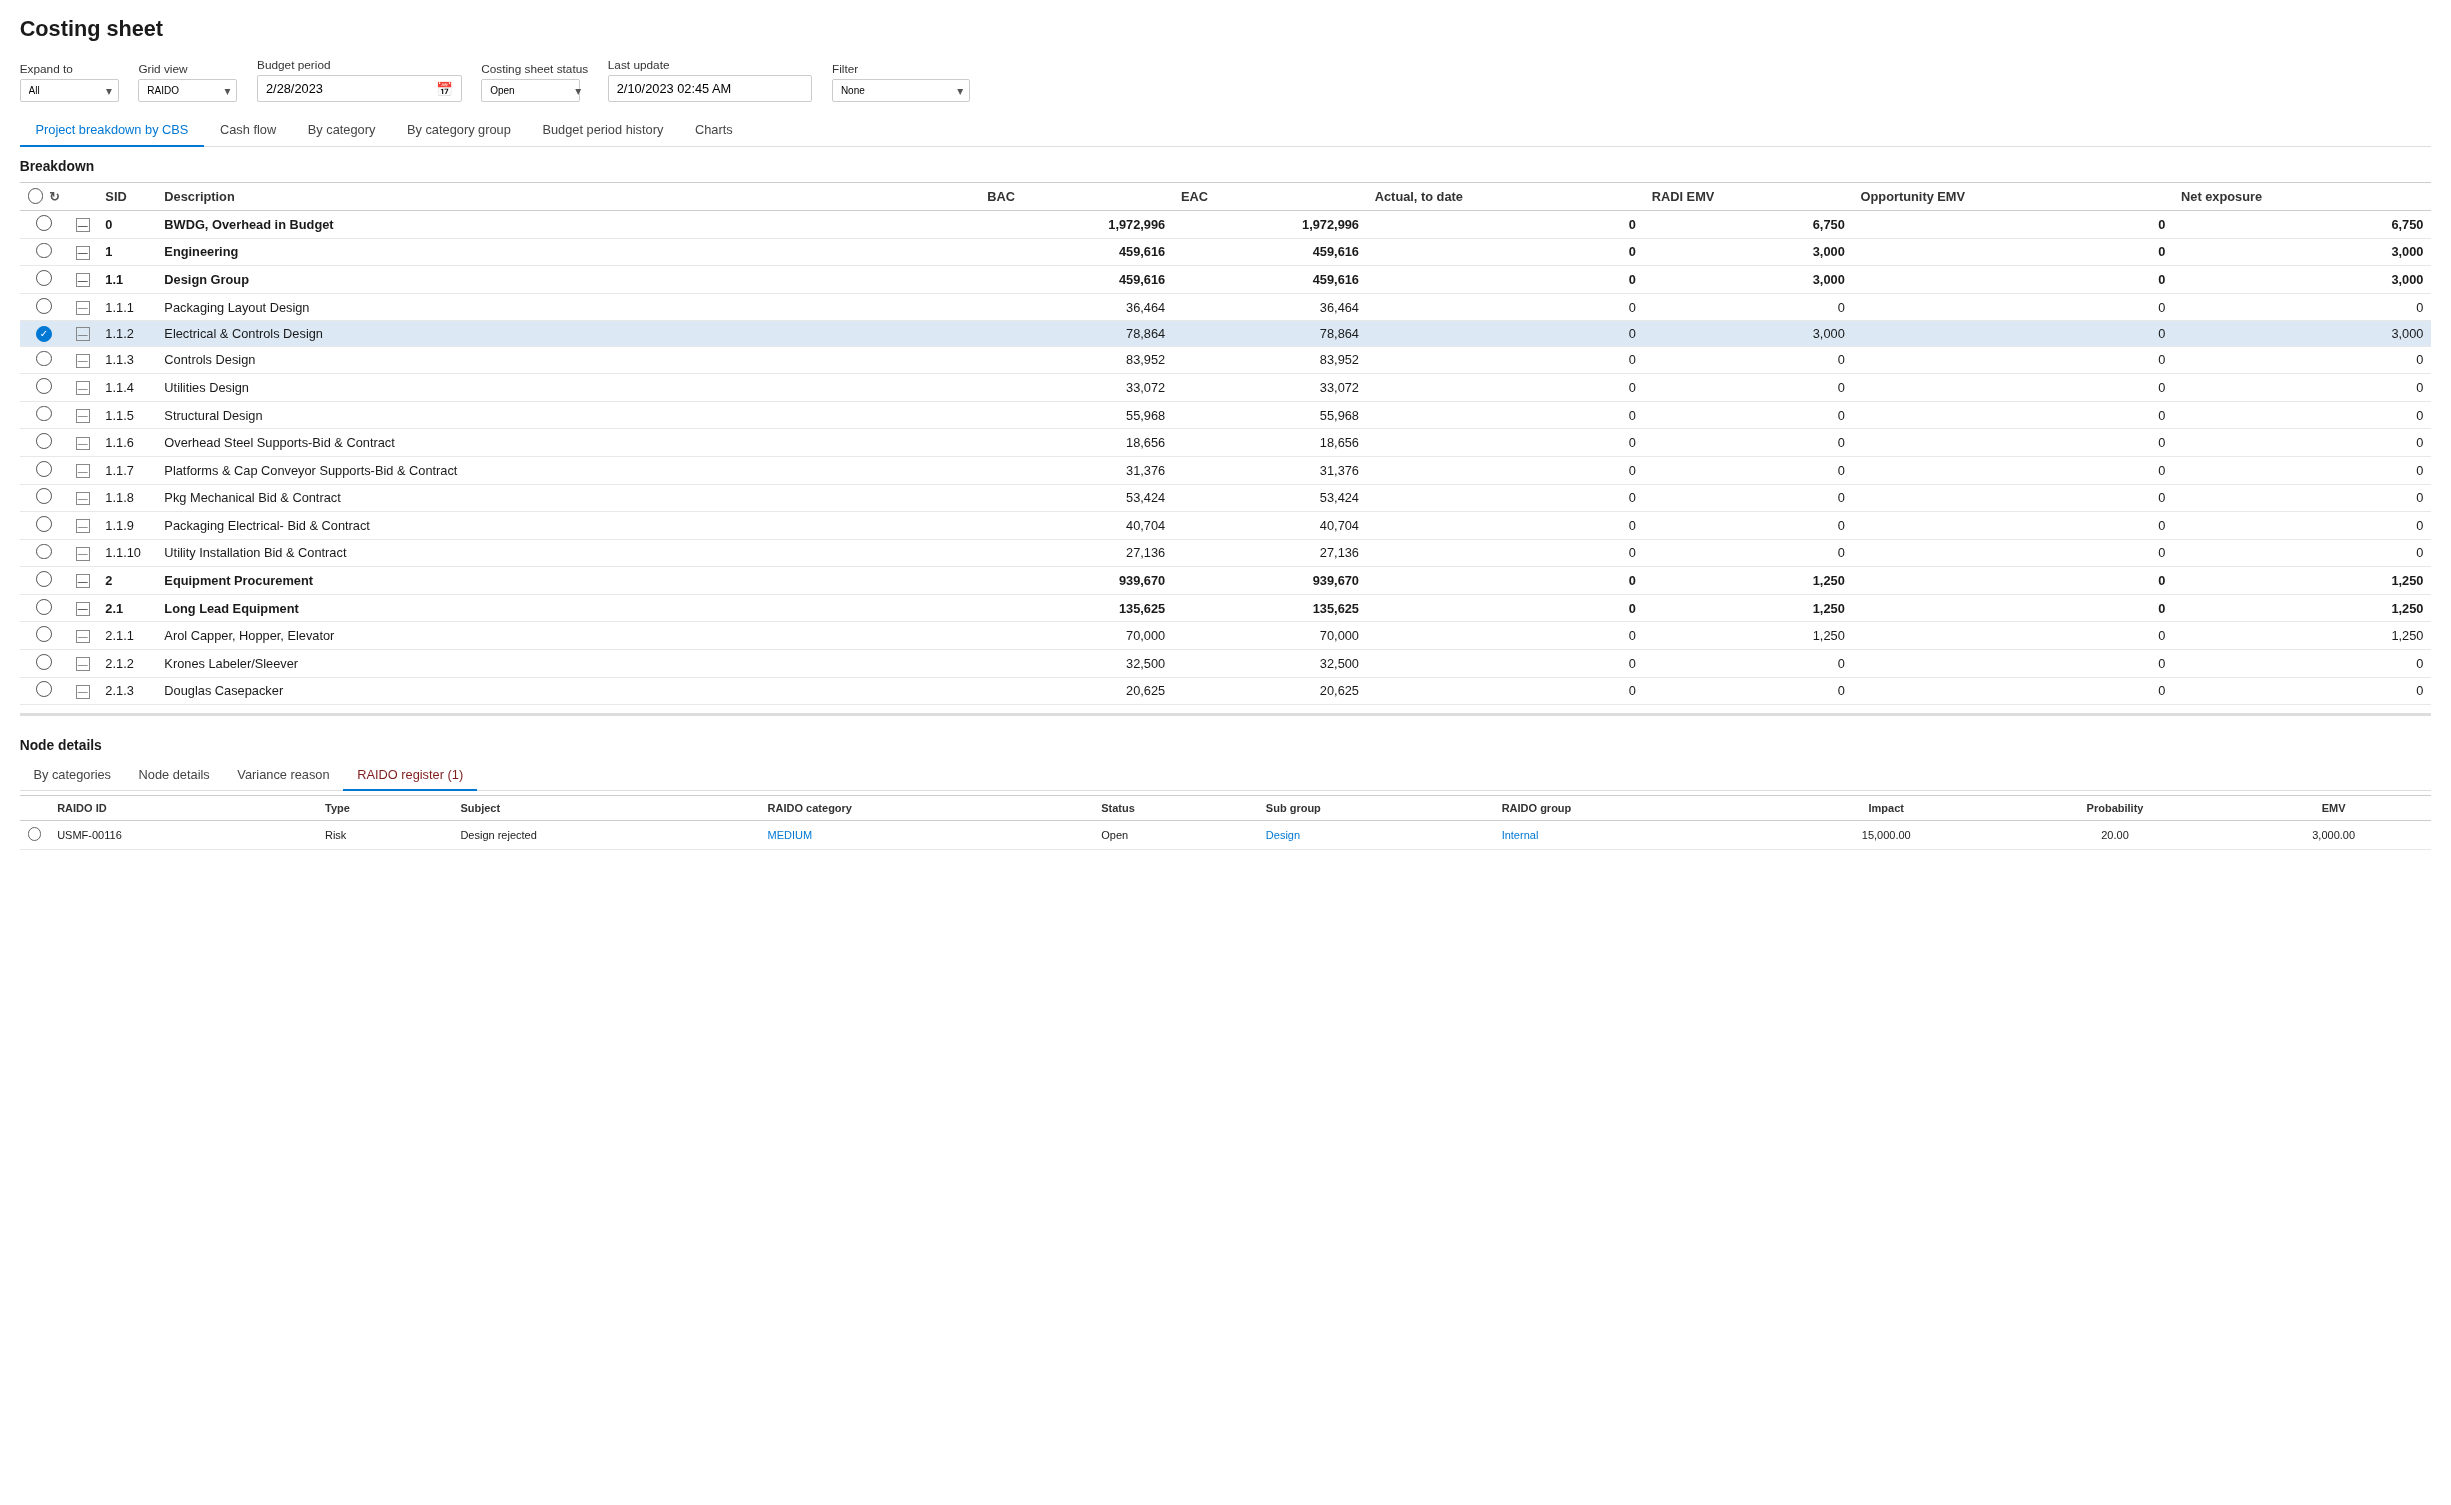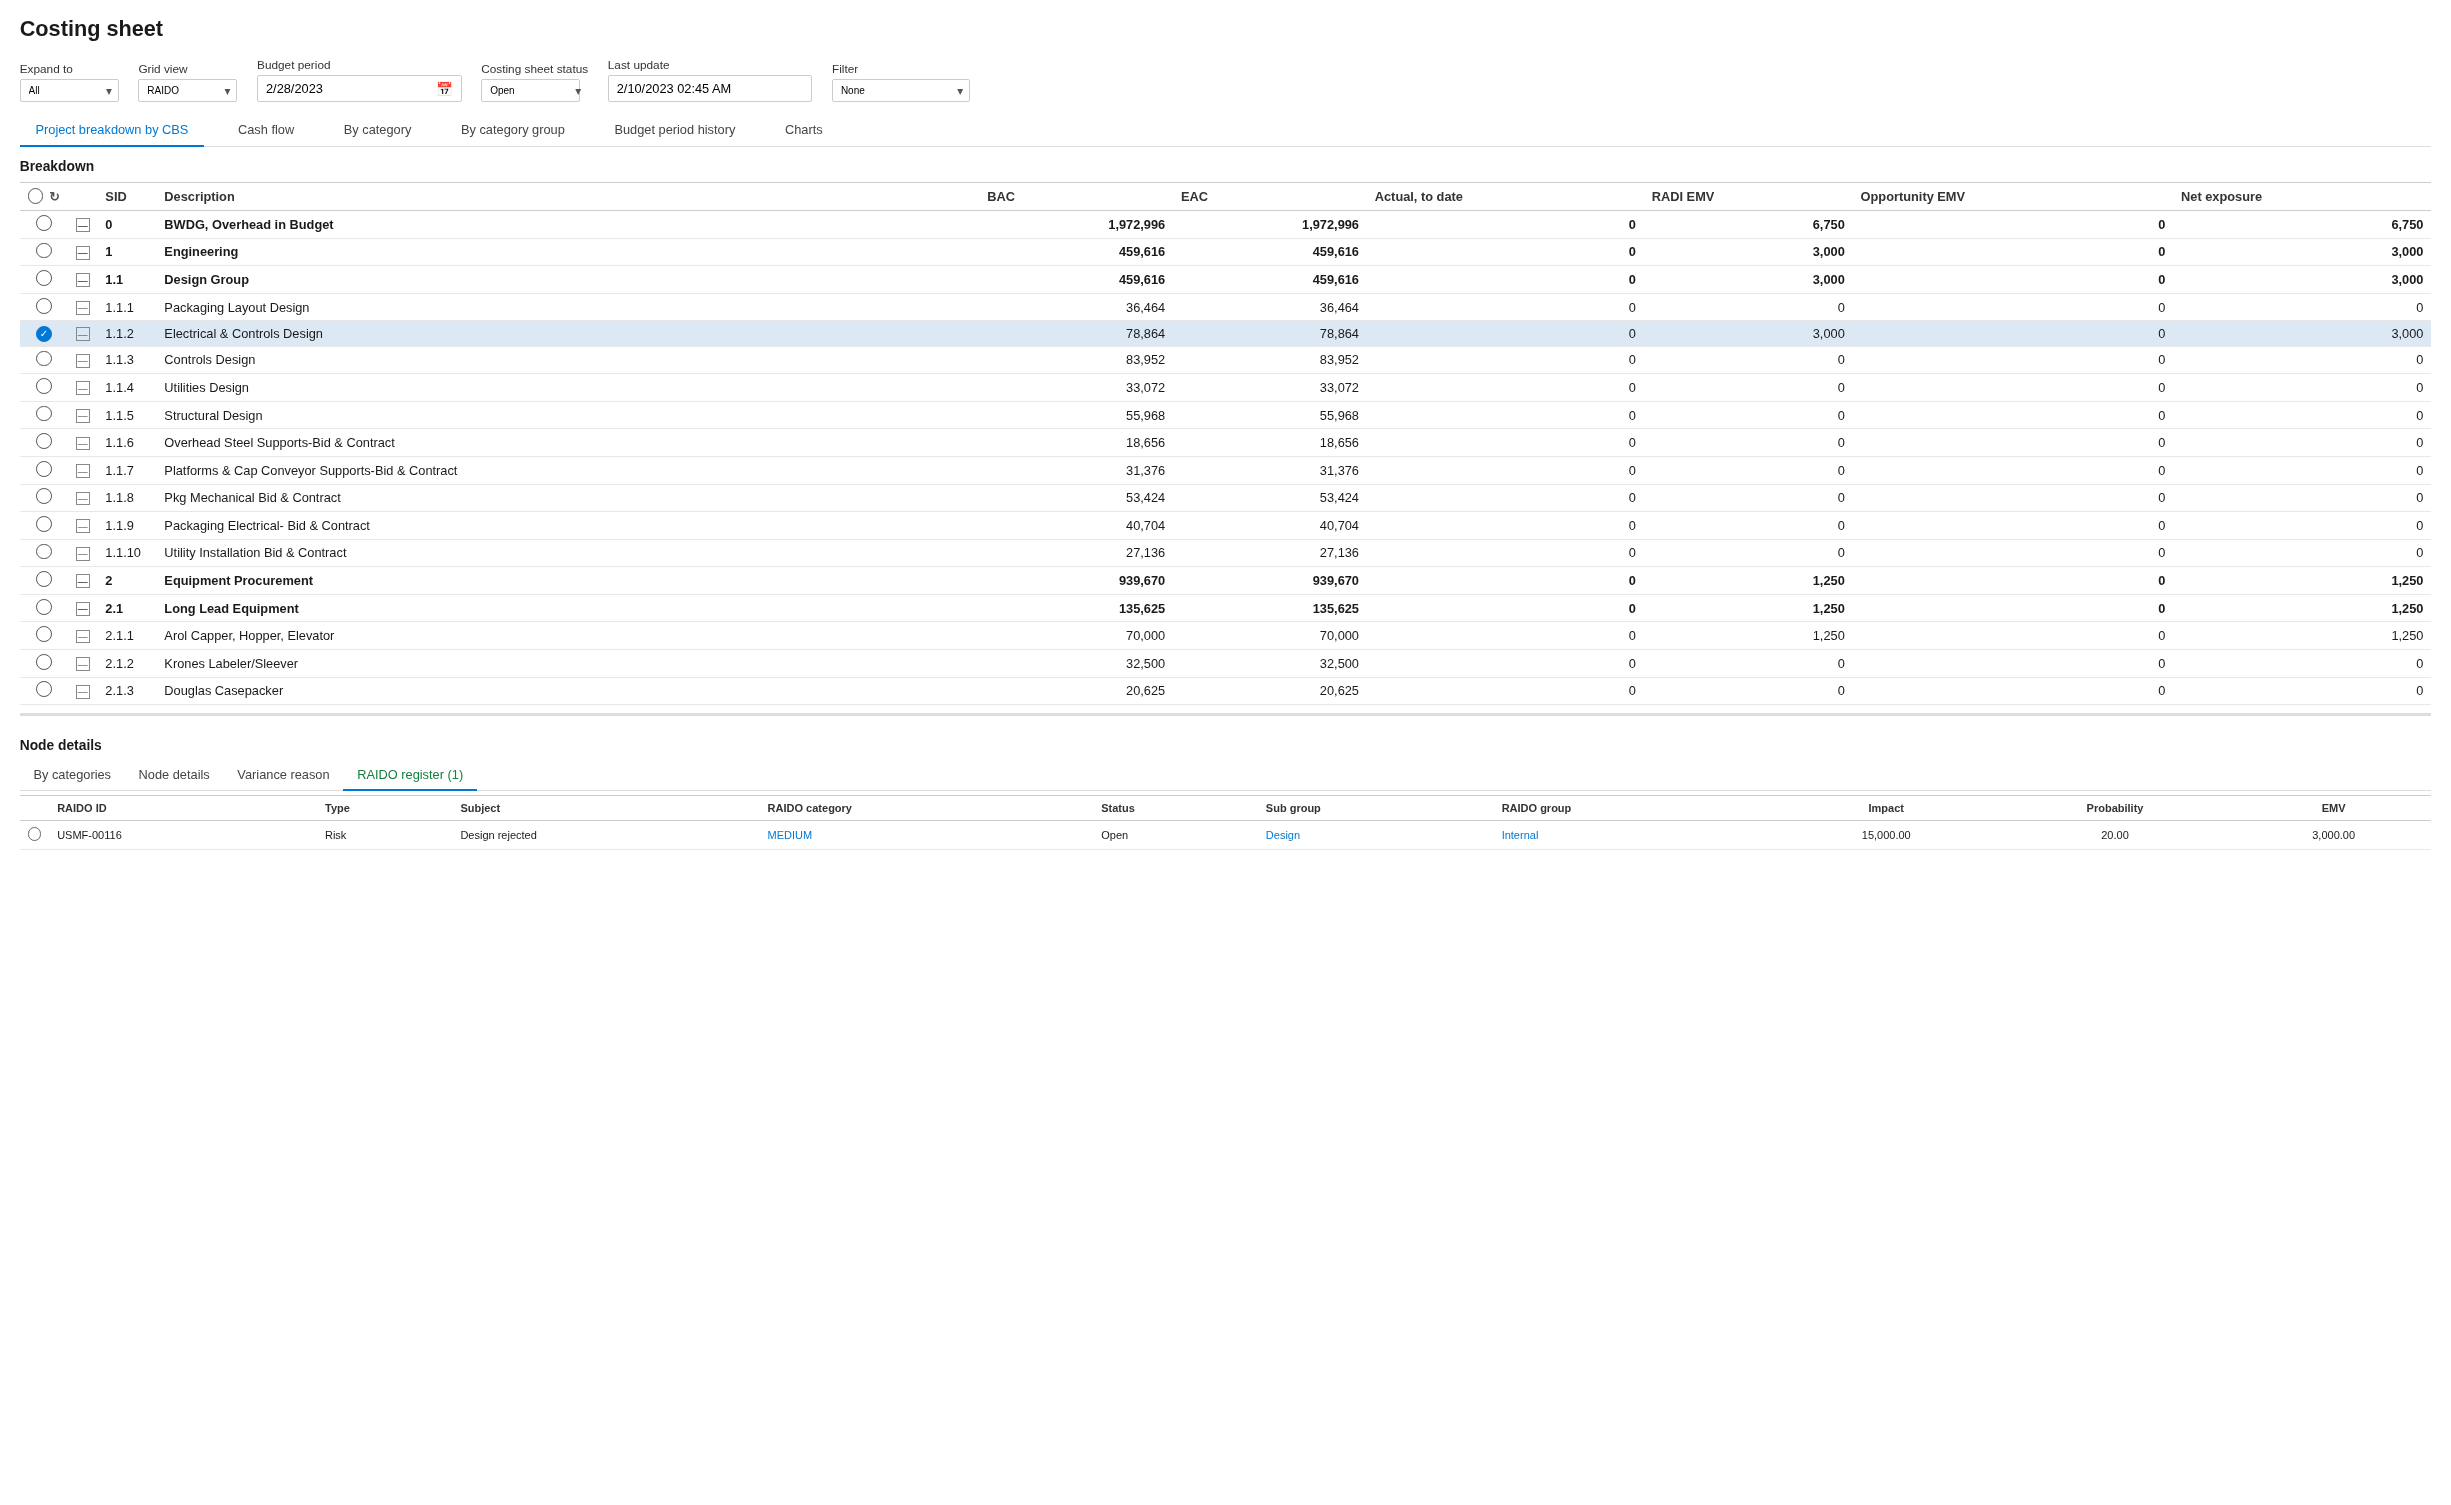--- a/index.html
+++ b/index.html
@@ -25,21 +25,21 @@
     .date-input-wrapper { position: relative; display: inline-block; }
     .date-input {
       border: 1px solid #ccc; padding: 4.9px 29.6px 4.9px 7.9px; font-size: 12.8px;
       background: #fff; border-radius: 2px; min-width: 148px;
     }
     .date-icon {
       position: absolute; right: 7.9px; top: 50%; transform: translateY(-50%);
       color: #555; font-size: 13.8px; pointer-events: none;
     }
 
-    .tabs { display: flex; gap: 18px; border-bottom: 1px solid #ddd; margin-bottom: 0; }
+    .tabs { display: flex; gap: 0; border-bottom: 1px solid #ddd; margin-bottom: 0; }
     .tab {
       padding: 7.9px 15.8px; cursor: pointer; font-size: 12.8px; color: #444;
       border-bottom: 2px solid transparent; margin-bottom: -1px; white-space: nowrap;
     }
     .tab.active { color: #0078d4; border-bottom: 2px solid #0078d4; font-weight: 500; }
 
     .section-title { font-size: 13.8px; font-weight: 600; padding: 11.8px 0 7.9px 0; }
 
     .breakdown-table { width: 100%; border-collapse: collapse; font-size: 12.8px; }
     .breakdown-table th {
@@ -73,21 +73,21 @@
     
     .divider { border: none; border-top: 3px solid #ddd; margin: 0; }
 
     
     .node-section { padding: 9.9px 0 0 0; }
     .node-tabs { display: flex; gap: 0; border-bottom: 1px solid #ddd; margin-bottom: 0; }
     .node-tab {
       padding: 6.9px 13.8px; cursor: pointer; font-size: 12.8px; color: #444;
       border-bottom: 2px solid transparent; margin-bottom: -1px; white-space: nowrap;
     }
-    .node-tab.active { color: #15803d; border-bottom: 2px solid #0078d4; }
+    .node-tab.active { color: #7f1d1d; border-bottom: 2px solid #0078d4; }
 
     .node-table { width: 100%; border-collapse: collapse; font-size: 11px; margin-top: 4px; }
     .node-table th {
       background: #fff; border-bottom: 1px solid #ccc; border-top: 1px solid #ccc;
       padding: 5.9px 7.9px; text-align: left; font-weight: 600; color: #333; white-space: nowrap;
     }
     .node-table td { padding: 5.9px 7.9px; border-bottom: 1px solid #e8e8e8; vertical-align: middle; }
     .node-table th.right, .node-table td.right { text-align: center; }
 
     .link-text { color: #0078d4; cursor: pointer; }

